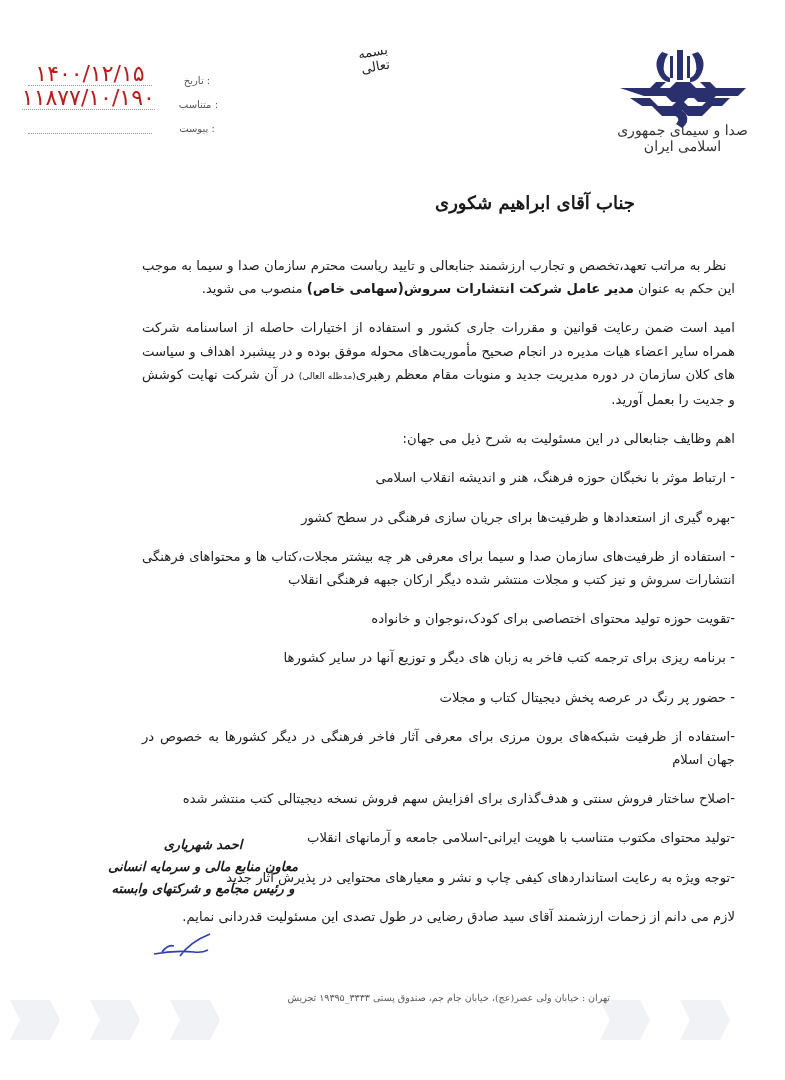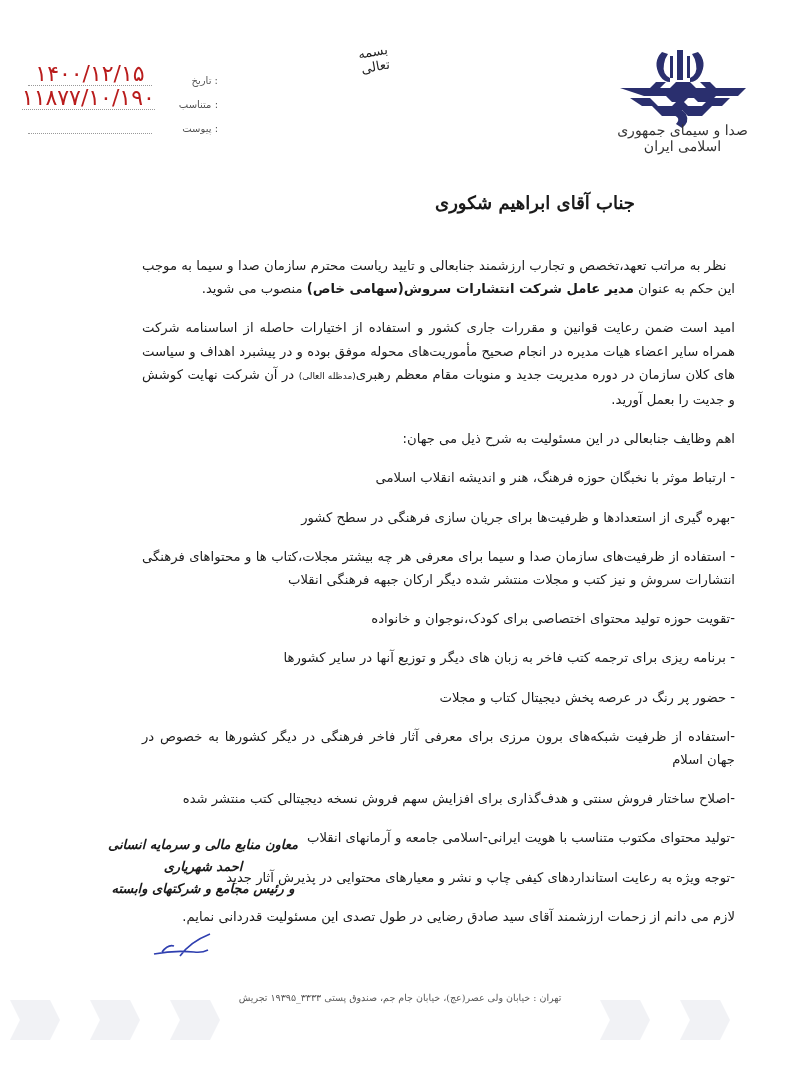--- a/index.html
+++ b/index.html
@@ -8,21 +8,21 @@
       font-family: "DejaVu Sans", sans-serif; color: #1a1a1a;
     }
     .page { position: absolute; left: 0; top: 0; width: 785px; height: 1080px; }
     .basmala {
       position: absolute; left: 345px; top: 44px; width: 60px; height: 40px;
       font-family: "DejaVu Serif", serif; font-size: 13px; direction: rtl; text-align: center;
       transform: rotate(-10deg); color: #222;
     }
     .meta { position: absolute; left: 28px; top: 62px; width: 190px; direction: rtl; font-size: 10px; color: #555; }
     .meta-row { display: flex; flex-direction: row; align-items: flex-end; height: 24px; }
-    .meta-label { width: 42px; text-align: right; white-space: nowrap; margin-left: 24px; }
+    .meta-label { width: 42px; text-align: center; white-space: nowrap; margin-left: 24px; }
     .meta-value {
       flex: 1; text-align: center; direction: ltr; font-size: 22px; color: #b91c1c;
       font-family: "DejaVu Sans", sans-serif; letter-spacing: 1px; border-bottom: 1px dotted #999; line-height: 22px;
     }
     .meta-value.empty { font-size: 10px; height: 12px; }
     .logo { position: absolute; left: 600px; top: 48px; width: 160px; height: 100px; }
     .logo-caption { position: absolute; left: 600px; top: 122px; width: 165px; font-size: 14px; direction: rtl; text-align: center; color: #333; font-family: "DejaVu Serif", serif; }
     .recipient {
       position: absolute; right: 150px; top: 192px; font-family: "DejaVu Serif", serif;
       font-size: 18px; font-weight: bold; direction: rtl; 
@@ -34,21 +34,21 @@
     .body-text p { margin: 16px; }
     .body-text .b { font-weight: bold; }
     .body-text .small { font-size: 9px; }
     .sig-block {
       position: absolute; left: 108px; top: 834px; width: 190px; direction: rtl; text-align: center;
       font-family: "DejaVu Serif", serif; font-style: italic; font-weight: bold; font-size: 13px; line-height: 22px;
     }
     .sig-scribble { position: absolute; left: 150px; top: 930px; width: 70px; height: 30px; }
     .watermark { position: absolute; left: 0; top: 990px; width: 785px; height: 60px; opacity: 0.06; }
     .footer {
-      position: absolute; left: 190px; top: 990px; width: 420px; text-align: center; direction: rtl;
+      position: absolute; left: 190px; top: 990px; width: 420px; direction: rtl;
       font-family: "DejaVu Serif", serif; font-size: 9.5px; line-height: 15px; color: #555;
     }
   </style>
 </head>
 <body>
 
 <div class="page">
 
   <div class="basmala">بسمه تعالی</div>
 
@@ -100,22 +100,22 @@
     <p>- برنامه ریزی برای ترجمه کتب فاخر به زبان های دیگر و توزیع آنها در سایر کشورها</p>
     <p>- حضور پر رنگ در عرصه پخش دیجیتال کتاب و مجلات</p>
     <p>-استفاده از ظرفیت شبکه‌های برون مرزی برای معرفی آثار فاخر فرهنگی در دیگر کشورها به خصوص در جهان اسلام</p>
     <p>-اصلاح ساختار فروش سنتی و هدف‌گذاری برای افزایش سهم فروش نسخه دیجیتالی کتب منتشر شده</p>
     <p>-تولید محتوای مکتوب متناسب با هویت ایرانی-اسلامی جامعه و آرمانهای انقلاب</p>
     <p>-توجه ویژه به رعایت استانداردهای کیفی چاپ و نشر و معیارهای محتوایی در پذیرش آثار جدید</p>
     <p>لازم می دانم از زحمات ارزشمند آقای سید صادق رضایی در طول تصدی این مسئولیت قدردانی نمایم.</p>
   </div>
 
   <div class="sig-block">
+    <div>احمد شهریاری</div>
     <div>معاون منابع مالی و سرمایه انسانی</div>
-    <div>احمد شهریاری</div>
     <div>و رئیس مجامع و شرکتهای وابسته</div>
   </div>
   <svg class="sig-scribble" viewBox="0 0 70 30">
     <path d="M4 24 q20 -4 40 -2 q8 1 14 -2 M30 26 q10 -14 30 -22 M12 22 q6 -8 12 -6" stroke="#2f3fb0" stroke-width="1.6" fill="none"></path>
   </svg>
 
   <svg class="watermark" viewBox="0 0 785 60">
     <g fill="#2a2f6e">
       <path d="M10 10 l40 0 l10 20 l-10 20 l-40 0 l10 -20 z"></path>
       <path d="M90 10 l40 0 l10 20 l-10 20 l-40 0 l10 -20 z"></path>

